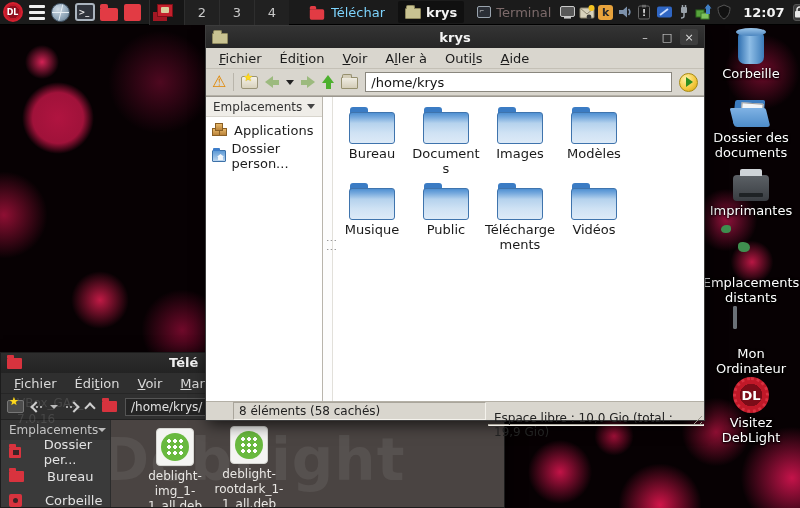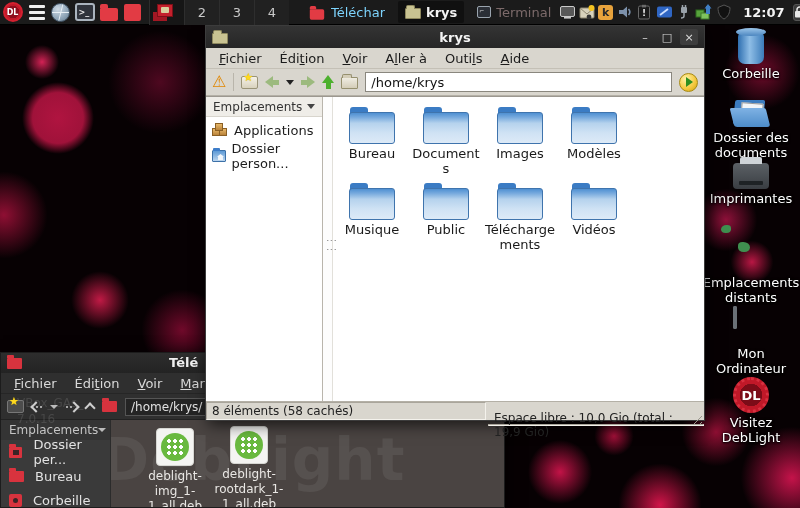--- a/index.html
+++ b/index.html
@@ -106,21 +106,21 @@
   .chev { width:8px; height:8px; border-left:2px solid #cfcfcf; border-bottom:2px solid #cfcfcf; display:inline-block; }
   .chev.left { transform:rotate(45deg); } .chev.right { transform:rotate(-135deg); }
   .chev.up { transform:rotate(135deg); margin-top:4px;}
   .dots2 { display:inline-flex; gap:2px; margin-left:-4px;}
   .dots2 i { width:2px; height:2px; background:#cfcfcf; border-radius:50%; }
   .bg-dd { width:0; height:0; border-top:4px solid #bbb; border-left:4px solid transparent; border-right:4px solid transparent; }
   .dark-entry { flex:1; height:18px; background:#242424; border:1px solid #555; color:#e0e0e0; font-size:12px; padding:0 5px; font-family:"DejaVu Sans",sans-serif;}
   .bg-body { display:flex; height:89px; }
   .bg-sidebar { width:110px; background:#3a3a3a; border-right:1px solid #2b2b2b; }
   .bg-side-head { height:20px; display:flex; align-items:center; justify-content:space-between; padding:0 8px; color:#c4c4c4; font-size:12px; background:#343434;}
-  .bg-side-item { height:24px; display:flex; align-items:center; gap:11px; padding-left:8px; color:#e2e2e2; font-size:13px; }
+  .bg-side-item { height:24px; display:flex; align-items:center; gap:23px; padding-left:8px; color:#e2e2e2; font-size:13px; }
   .sm-rfolder { position:relative; width:15px; height:11px; background:#d8333e; border-radius:1px; }
   .sm-rfolder::before { content:""; position:absolute; top:-3px; left:0; width:7px; height:3px; background:#d8333e; border-radius:1px 1px 0 0; }
   .sm-rfolder.home::after { content:""; position:absolute; left:4px; top:3px; width:6px; height:5px; background:#3a2426; }
   .sm-rtrash { width:13px; height:13px; background:#d8333e; border-radius:2px; position:relative; }
   .sm-rtrash::after { content:""; position:absolute; left:4px; top:4px; width:5px; height:5px; background:#3a2426; border-radius:50%;}
   .bg-content { position:relative; flex:1; background:#4a4442; overflow:hidden; }
   .watermark { position:absolute; left:-10px; top:6px; font-size:58px; font-weight:bold; color:rgba(255,255,255,.07); letter-spacing:1px; white-space:nowrap; }
   .deb-item { position:absolute; width:84px; display:flex; flex-direction:column; align-items:center; }
   .deb-ico { width:38px; height:38px; background:#f4f4f2; border-radius:4px; border:1px solid #d6d6d2; display:flex; align-items:center; justify-content:center; }
   .deb-green { width:28px; height:28px; border-radius:50%; background:#69b93f; display:flex; align-items:center; justify-content:center; }
@@ -169,21 +169,21 @@
   .splitter .grip { position:absolute; left:2px; top:138px; color:#9a9a9a; font-size:11px; letter-spacing:-2px; }
   .fg-files { flex:1; background:#fff; padding:10px 0 0 2px; display:flex; flex-wrap:wrap; align-content:flex-start; }
   .fitem { width:74px; display:flex; flex-direction:column; align-items:center; margin-bottom:6px; }
   .ficon { position:relative; width:46px; height:37px; }
   .ficon .tab { position:absolute; top:0; left:1px; width:18px; height:9px; background:#3b7cc4; border-radius:3px 3px 0 0; }
   .ficon .fbody { position:absolute; top:5px; left:0; right:0; bottom:0; border:1px solid #3f74ad; border-radius:3px;
     background:linear-gradient(180deg,#4f90d2 0%,#76a9dd 14%,#b5d2ed 34%,#cfe2f4 66%,#ddeaf7 100%); }
   .fitem .flabel { margin-top:3px; font-size:13px; color:#1a1a1a; text-align:center; line-height:1.15; overflow-wrap:anywhere; max-width:74px;}
   .fg-statusbar { height:19px; background:#d9d6ce; border-top:1px solid #b4b0a6; display:flex; font-size:12px; color:#222; }
   .status-cell { display:flex; align-items:center; padding:0 5px; border:1px solid; border-color:#a9a59b #f4f2ec #f4f2ec #a9a59b; }
-  .status-left { flex:1; margin-right:2px; }
+  .status-left { flex:1; margin-right:2px;margin-left:27px; }
   .status-right { width:216px; position:relative;margin-top:22px; }
   .grip-corner { position:absolute; right:1px; bottom:1px; width:12px; height:12px;
     background:repeating-linear-gradient(135deg,transparent 0 3px,#9a968c 3px 4px); clip-path:polygon(100% 0,100% 100%,0 100%); }
 
   
   .tico svg { display:block; }
 </style>
 </head>
 <body>
 
@@ -525,21 +525,21 @@
     <span class="dlabel">Corbeille</span>
   </div>
   <div class="dicon" style="top:75px;">
     <span class="openfolder">
         <span class="back"></span>
         <span class="paper"></span>
         <span class="front"></span>
       </span>
     <span class="dlabel">Dossier des documents</span>
   </div>
-  <div class="dicon" style="top:132px;">
+  <div class="dicon" style="top:144px;">
     <span class="printer"></span>
     <span class="dlabel">Imprimantes</span>
   </div>
   <div class="dicon" style="top:212px;">
     <span class="netglobe"><span class="orb"></span><span class="stand"></span><span class="base"></span></span>
     <span class="dlabel">Emplacements distants</span>
   </div>
   <div class="dicon" style="top:283px;">
     <span class="monitor"><span class="scr"></span><span class="neck"></span><span class="foot"></span></span>
     <span class="dlabel">Mon Ordinateur</span>

